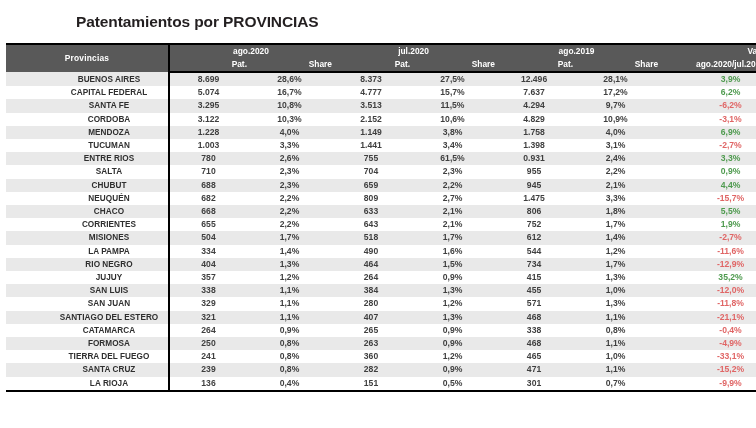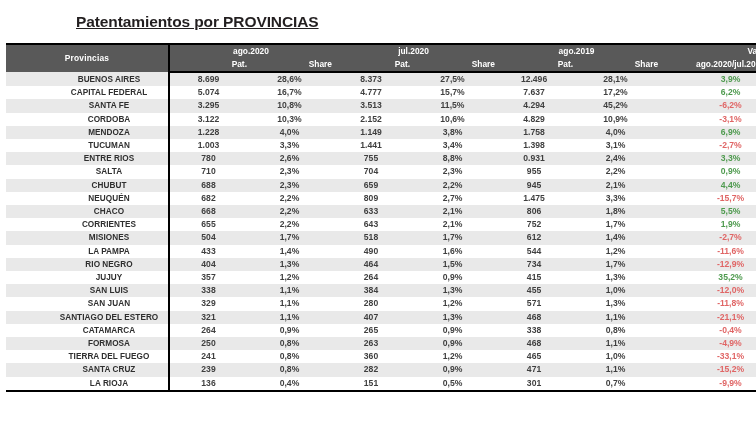--- a/index.html
+++ b/index.html
@@ -24,21 +24,20 @@
 
   #report-title {
     position: absolute;
     left: 76px;
     top: 13px;
     font-size: 15.5px;
     font-weight: bold;
     color: #231f20;
     letter-spacing: -0.1px;
     white-space: nowrap;
-    text-decoration: underline;
   }
 
   #table-wrap {
     position: absolute;
     left: 6px;
     top: 43px;
     width: 712px;
   }
 
   table.pat-table {
@@ -199,21 +198,21 @@
             <td class="pct">17,2%</td>
             <td class="var v-pos">6,2%</td>
           </tr>
           <tr class="odd">
             <td class="prov">SANTA FE</td>
             <td class="num">3.295</td>
             <td class="pct">10,8%</td>
             <td class="num">3.513</td>
             <td class="pct">11,5%</td>
             <td class="num">4.294</td>
-            <td class="pct">45,2%</td>
+            <td class="pct">9,7%</td>
             <td class="var v-neg">-6,2%</td>
           </tr>
           <tr class="even">
             <td class="prov">CORDOBA</td>
             <td class="num">3.122</td>
             <td class="pct">10,3%</td>
             <td class="num">2.152</td>
             <td class="pct">10,6%</td>
             <td class="num">4.829</td>
             <td class="pct">10,9%</td>
@@ -237,21 +236,21 @@
             <td class="pct">3,4%</td>
             <td class="num">1.398</td>
             <td class="pct">3,1%</td>
             <td class="var v-neg">-2,7%</td>
           </tr>
           <tr class="odd">
             <td class="prov">ENTRE RIOS</td>
             <td class="num">780</td>
             <td class="pct">2,6%</td>
             <td class="num">755</td>
-            <td class="pct">8,8%</td>
+            <td class="pct">61,5%</td>
             <td class="num">0.931</td>
             <td class="pct">2,4%</td>
             <td class="var v-pos">3,3%</td>
           </tr>
           <tr class="even">
             <td class="prov">SALTA</td>
             <td class="num">710</td>
             <td class="pct">2,3%</td>
             <td class="num">704</td>
             <td class="pct">2,3%</td>
@@ -304,21 +303,21 @@
             <td class="num">504</td>
             <td class="pct">1,7%</td>
             <td class="num">518</td>
             <td class="pct">1,7%</td>
             <td class="num">612</td>
             <td class="pct">1,4%</td>
             <td class="var v-neg">-2,7%</td>
           </tr>
           <tr class="even">
             <td class="prov">LA PAMPA</td>
-            <td class="num">433</td>
+            <td class="num">334</td>
             <td class="pct">1,4%</td>
             <td class="num">490</td>
             <td class="pct">1,6%</td>
             <td class="num">544</td>
             <td class="pct">1,2%</td>
             <td class="var v-neg">-11,6%</td>
           </tr>
           <tr class="odd">
             <td class="prov">RIO NEGRO</td>
             <td class="num">404</td>

